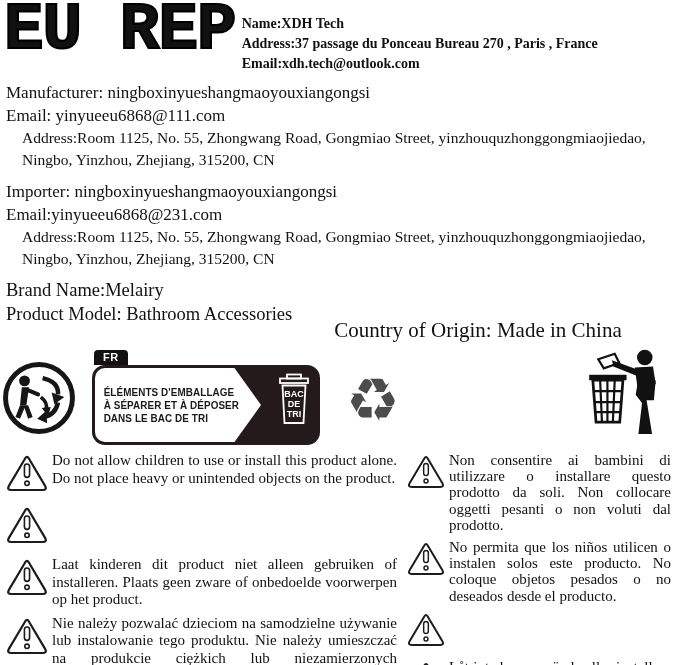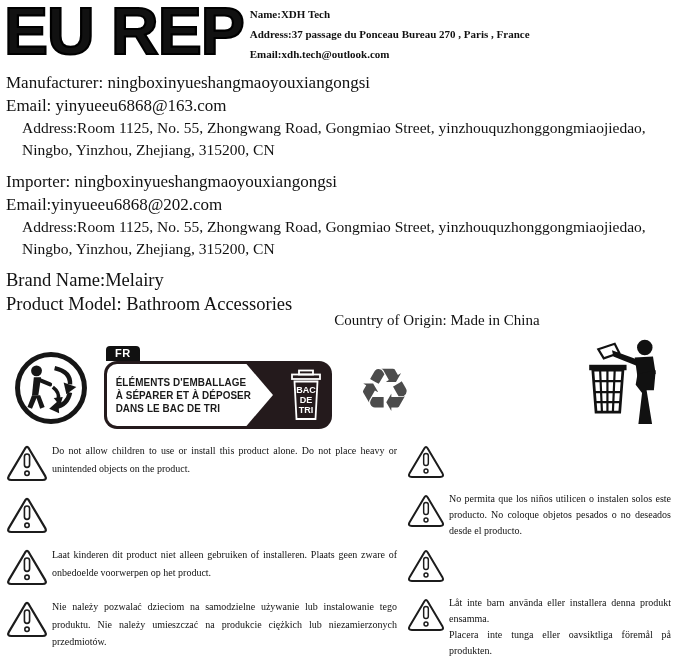--- a/index.html
+++ b/index.html
@@ -4,42 +4,42 @@
 <style>
   html,body{margin:0;padding:0;background:#ffffff;}
   body{
     width:679px;height:665px;overflow:hidden;
     font-family:"Liberation Serif", serif;color:#111;
     position:relative;
   }
   
   .header{display:flex;align-items:flex-start;padding:0 0 0 4px;}
   .logo{
-    font-family:Liberation Sans, sans-serif;
+    font-family:Liberation Mono, monospace;
     font-weight:900;font-size:66px;line-height:62px;letter-spacing:-1px;
     -webkit-text-stroke:2.2px #000;white-space:nowrap;
   }
-  .rep-block{margin-left:6px;padding-top:4px;font-weight:bold;font-size:11px;line-height:20px;}
+  .rep-block{margin-left:6px;padding-top:14px;font-weight:bold;font-size:14px;line-height:20px;}
   
   .info{padding:0 6px;margin-top:7px;font-size:17px;line-height:23px;}
   .info .addr{font-size:15.5px;line-height:22px;margin-left:16px;}
   .info2{margin-top:9px;}
   
   .brand-row{display:flex;padding:0 6px;margin-top:8px;font-size:18.5px;line-height:24px;}
-  .origin{margin-left:42px;align-self:center;font-size:15px;white-space:nowrap;margin-top:40px;}
-  
-  .icon-row{display:flex;align-items:center;margin-top:10px;height:96px;padding:0 10px 0 12px;}
+  .origin{margin-left:42px;align-self:center;font-size:21px;white-space:nowrap;margin-top:40px;}
+  
+  .icon-row{display:flex;align-items:center;margin-top:10px;height:96px;padding:0 10px 0 0;}
   .triman-banner{position:relative;margin-left:14px;margin-top:10px;}
   .fr-tag{
     position:absolute;top:-15px;left:2px;background:#111;color:#fff;
     font-family:"Liberation Sans", sans-serif;font-weight:bold;font-size:11px;
     padding:1px 9px 2px 9px;border-radius:4px 4px 0 0;letter-spacing:.5px;
   }
   .banner-body{
-    position:relative;width:228px;height:68px;border-radius:13px;overflow:hidden;
+    position:relative;width:228px;height:80px;border-radius:13px;overflow:hidden;
     display:flex;align-items:center;
   }
   .banner-white{
     position:absolute;left:3px;top:3px;bottom:3px;width:166px;background:#fff;
     clip-path:polygon(0 0,84% 0,100% 50%,84% 100%,0 100%);
     border-radius:10px 0 0 10px;
     display:flex;align-items:center;
   }
   .banner-lines{
     font-family:"Liberation Sans", sans-serif;font-weight:bold;font-size:10.3px;
@@ -51,47 +51,47 @@
     font-family:"DejaVu Sans", sans-serif;font-size:60px;line-height:60px;
     margin-left:26px;color:#4c4c4c;align-self:center;
   }
   .tidyman{margin-left:auto;margin-right:6px;align-self:flex-start;margin-top:-6px;}
   
   .warnings{display:grid;grid-template-columns:393px 1fr;column-gap:8px;padding:2px 4px 0 6px;margin-top:2px;}
   .wcol{display:flex;flex-direction:column;}
   .witem{display:flex;margin-bottom:6px;}
   .witem .wicon{flex:0 0 46px;padding-top:2px;}
   .wtext{
-    flex:1;text-align:justify;font-size:10px;line-height:17.6px;
+    flex:1;text-align:justify;font-size:15px;line-height:17.6px;
     white-space:pre-line;padding-right:2px;
   }
   .wcol-right .wtext{line-height:16.2px;padding-right:4px;}
   .wcol-right .witem .wicon{flex:0 0 42px;}
 </style>
 </head>
 <body>
 
 <div class="header">
   <div class="logo">EU REP</div>
   <div class="rep-block">
     <div>Name:XDH Tech</div>
     <div>Address:37 passage du Ponceau Bureau 270 , Paris , France</div>
     <div>Email:xdh.tech@outlook.com</div>
   </div>
 </div>
 
 <div class="info">
   <div>Manufacturer: ningboxinyueshangmaoyouxiangongsi</div>
-  <div>Email: yinyueeu6868@163.com</div>
+  <div>Email: yinyueeu6868@111.com</div>
   <div class="addr">Address:Room 1125, No. 55, Zhongwang Road, Gongmiao Street, yinzhouquzhonggongmiaojiedao, Ningbo, Yinzhou, Zhejiang, 315200, CN</div>
 </div>
 
 <div class="info info2">
   <div>Importer: ningboxinyueshangmaoyouxiangongsi</div>
-  <div>Email:yinyueeu6868@202.com</div>
+  <div>Email:yinyueeu6868@231.com</div>
   <div class="addr">Address:Room 1125, No. 55, Zhongwang Road, Gongmiao Street, yinzhouquzhonggongmiaojiedao, Ningbo, Yinzhou, Zhejiang, 315200, CN</div>
 </div>
 
 <div class="brand-row">
   <div>
     <div>Brand Name:Melairy</div>
     <div>Product Model: Bathroom Accessories</div>
   </div>
   <div class="origin">Country of Origin: Made in China</div>
 </div>
@@ -200,20 +200,21 @@
 
   <div class="wcol wcol-right">
     <div class="witem">
       <span class="wicon">
         <svg width="38" height="37" viewBox="0 0 44 42">
             <path d="M20.2 4.4 Q22 1.6 23.8 4.4 L41 33.5 Q43.4 37.8 38.4 37.8 L5.6 37.8 Q0.6 37.8 3 33.5 Z" fill="none" stroke="#1c1c1c" stroke-width="2.3" stroke-linejoin="round"></path>
             <rect x="19.3" y="10.5" width="5.4" height="14" rx="2.7" fill="none" stroke="#1c1c1c" stroke-width="1.7"></rect>
             <circle cx="22" cy="30.8" r="2.3" fill="none" stroke="#1c1c1c" stroke-width="1.7"></circle>
           </svg>
       </span>
+      <div class="wtext">Non consentire ai bambini di utilizzare o installare questo prodotto da soli. Non collocare oggetti pesanti o non voluti dal prodotto.</div>
     </div>
     <div class="witem">
       <span class="wicon">
         <svg width="38" height="37" viewBox="0 0 44 42">
             <path d="M20.2 4.4 Q22 1.6 23.8 4.4 L41 33.5 Q43.4 37.8 38.4 37.8 L5.6 37.8 Q0.6 37.8 3 33.5 Z" fill="none" stroke="#1c1c1c" stroke-width="2.3" stroke-linejoin="round"></path>
             <rect x="19.3" y="10.5" width="5.4" height="14" rx="2.7" fill="none" stroke="#1c1c1c" stroke-width="1.7"></rect>
             <circle cx="22" cy="30.8" r="2.3" fill="none" stroke="#1c1c1c" stroke-width="1.7"></circle>
           </svg>
       </span>
       <div class="wtext">No permita que los niños utilicen o instalen solos este producto. No coloque objetos pesados o no deseados desde el producto.</div>

